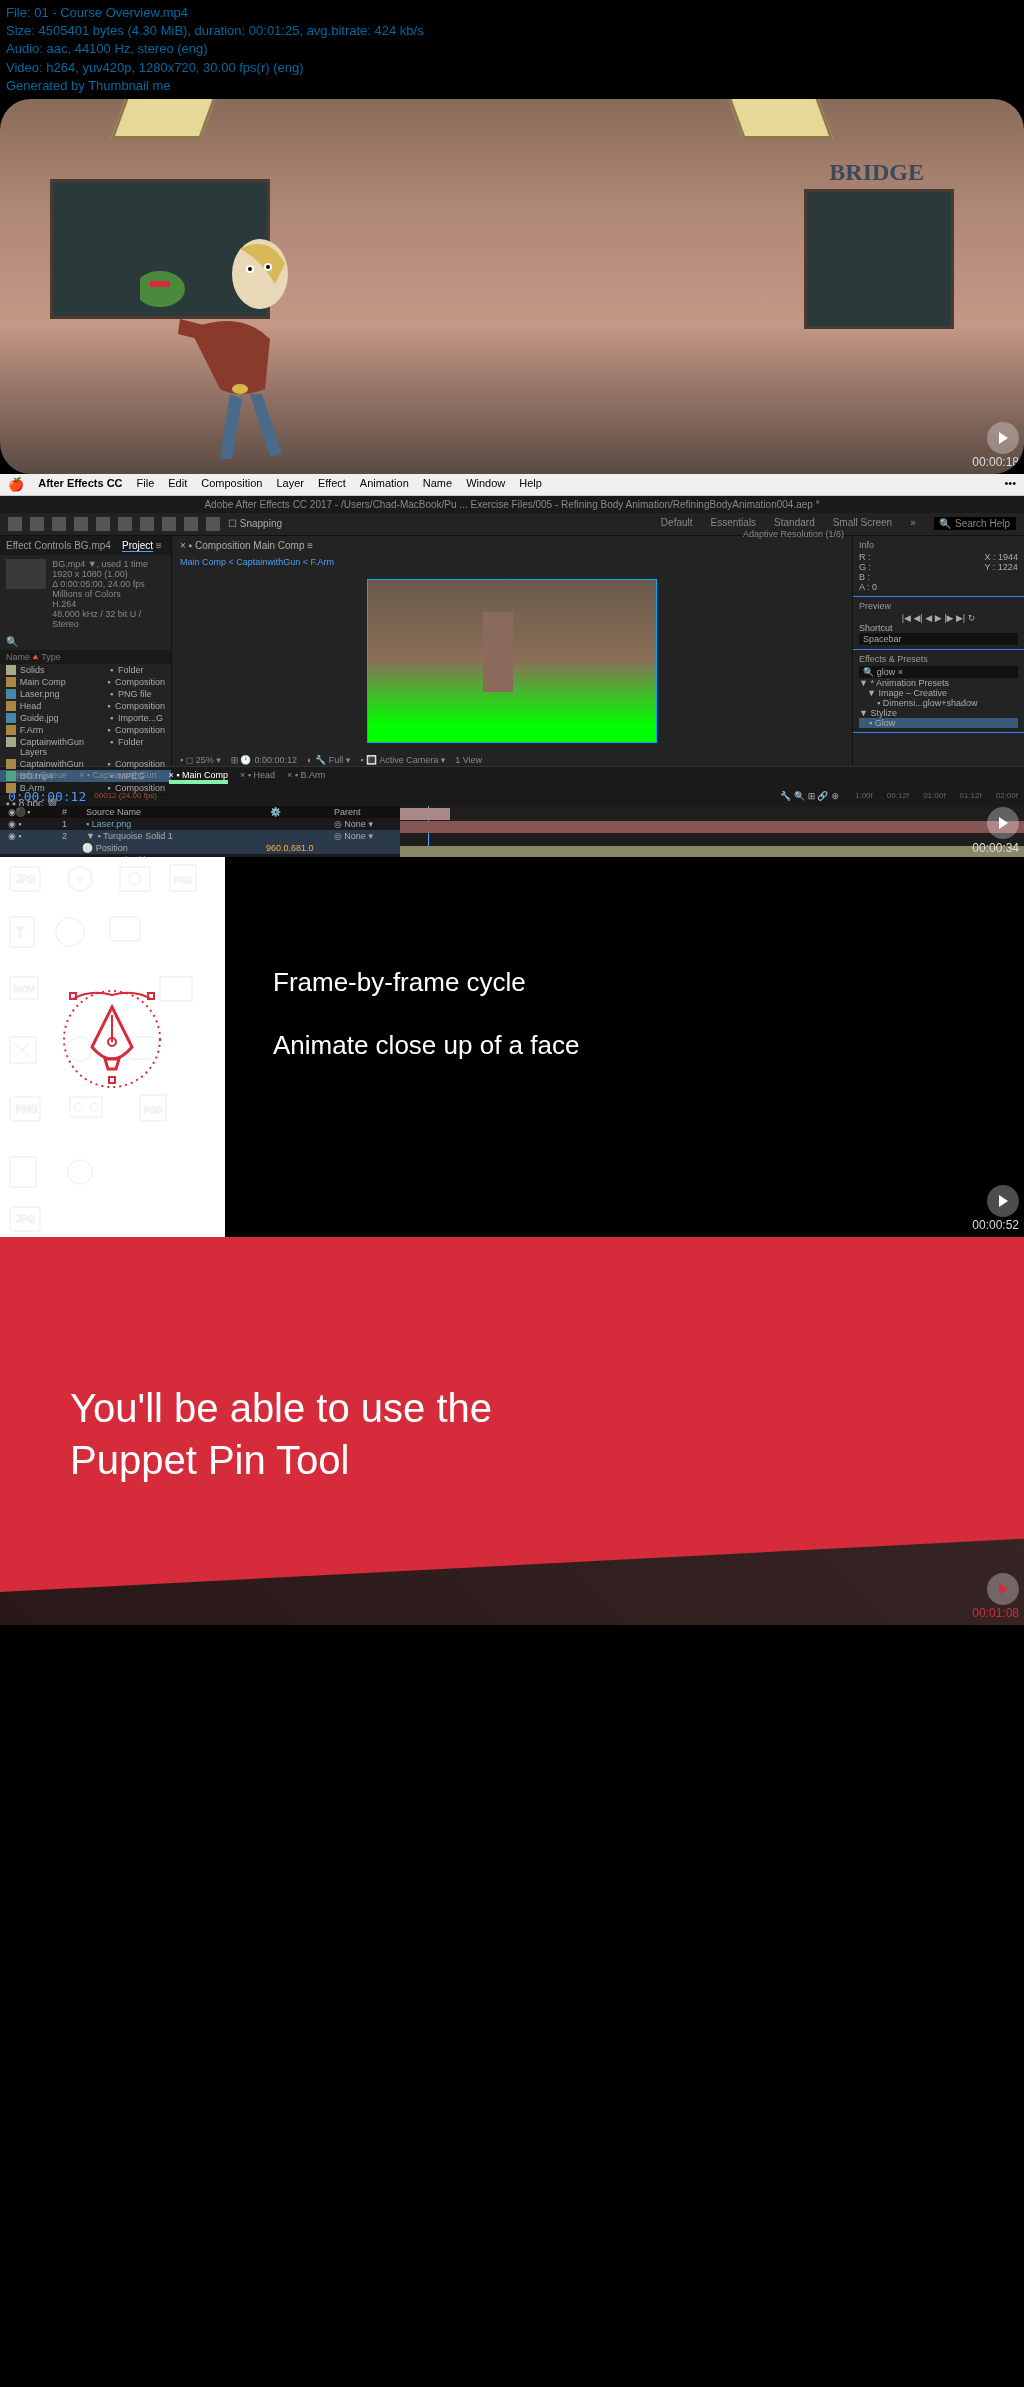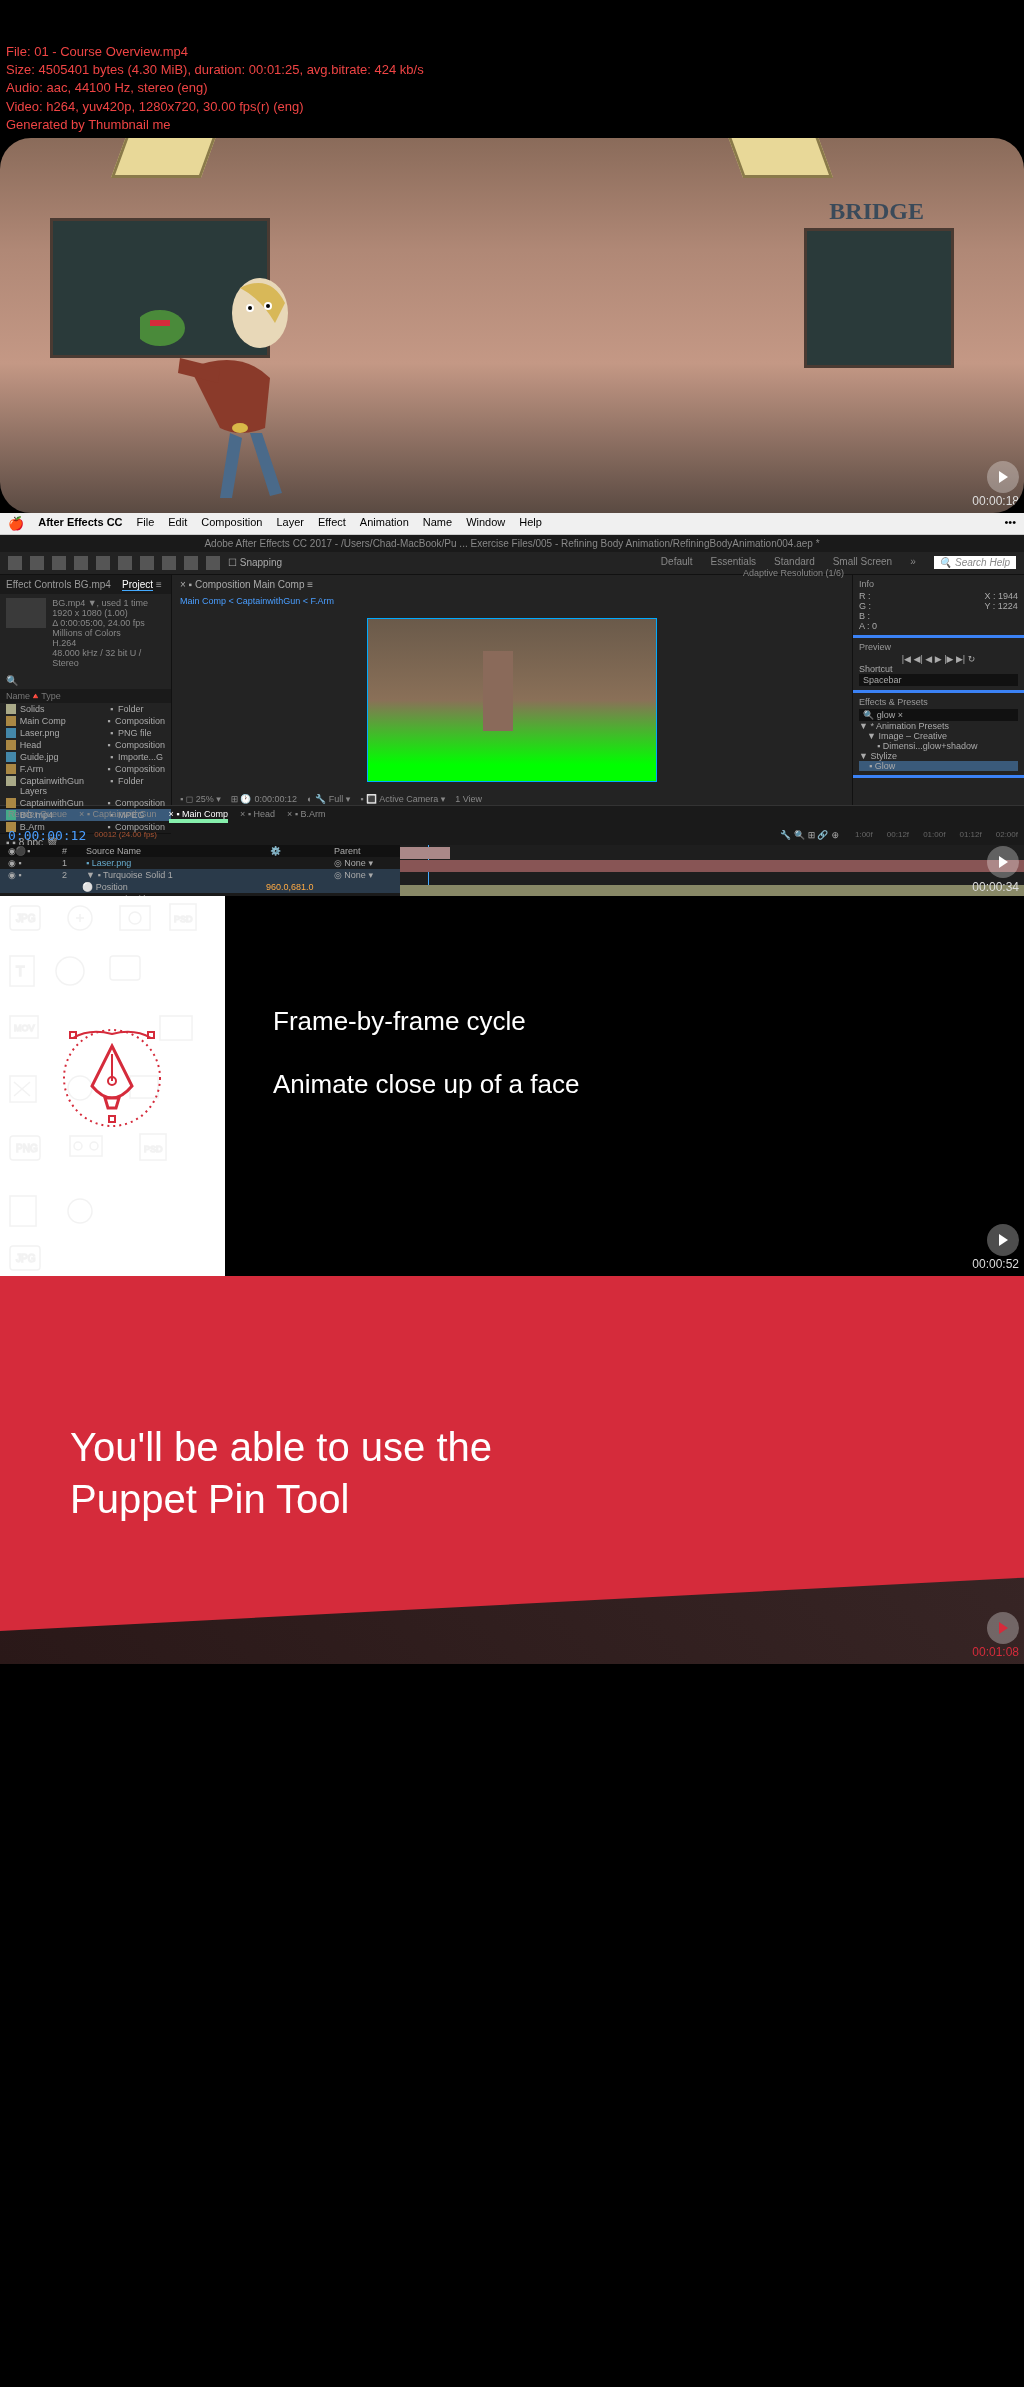--- a/index.html
+++ b/index.html
@@ -1,17 +1,17 @@
 <!DOCTYPE html>
 <html><head>
 <meta charset="utf-8">
 <style>
 * { margin: 0; padding: 0; box-sizing: border-box; font-family: Arial, sans-serif; }
 body { background: #000; width: 1024px; }
-.header-info { background: #000; color: #ef4444; font-size: 13px; padding: 4px 6px; line-height: 1.4; margin-top: 39px; }
+.header-info { background: #000; color: #0369a1; font-size: 13px; padding: 4px 6px; line-height: 1.4; }
 .panel1 { position: relative; height: 375px; background: linear-gradient(180deg, #8a6b5a 0%, #b08876 30%, #c49885 60%, #5a4a42 100%); overflow: hidden; border-radius: 31px; }
 .ceiling-light { position: absolute; width: 90px; height: 50px; background: #e8d898; border: 3px solid #8a7a4a; }
 .window-bg { position: absolute; width: 220px; height: 140px; background: #2a3a3a; border: 3px solid #4a3a32; }
 .bridge-sign { position: absolute; right: 100px; top: 60px; color: #3a4a5a; font-size: 24px; font-family: cursive; font-weight: bold; }
 .character { position: absolute; left: 140px; top: 110px; width: 220px; height: 260px; }
 .timestamp1 { position: absolute; right: 5px; bottom: 5px; color: #ddd; font-size: 12px; }
 .play-icon { position: absolute; right: 5px; bottom: 20px; width: 32px; height: 32px; background: rgba(255,255,255,0.3); border-radius: 50%; display: flex; align-items: center; justify-content: center; }
 
 .panel2 { position: relative; height: 383px; background: #1a1a1a; color: #aaa; font-size: 10px; }
 .mac-menubar { background: #f0f0f0; color: #000; padding: 3px 8px; font-size: 11px; display: flex; gap: 14px; border-bottom: 1px solid #ccc; }
@@ -29,21 +29,21 @@
 .ae-list-row { display: flex; padding: 1px 6px; }
 .ae-list-row.selected { background: #3a5a7a; }
 .ae-list-row .name { width: 90px; }
 .ae-list-icon { width: 10px; height: 10px; background: #666; margin-right: 4px; display: inline-block; }
 .ae-center { flex: 1; background: #232323; }
 .ae-comp-tabs { padding: 4px 8px; font-size: 10px; color: #aaa; }
 .ae-breadcrumb { padding: 2px 8px; font-size: 9px; color: #4a9eff; }
 .ae-viewer { margin: 10px auto; width: 290px; height: 164px; background: linear-gradient(180deg, #6a5a4a 0%, #8a7058 50%, #00ff00 90%, #00ff00 100%); border: 1px solid #0af; position: relative; }
 .ae-viewer-btm { padding: 2px 8px; font-size: 9px; color: #888; display: flex; gap: 10px; }
 .ae-right { width: 172px; background: #232323; border-left: 1px solid #111; font-size: 9px; }
-.ae-right-section { padding: 4px 6px; border-bottom: 3px solid #3b82f6; }
+.ae-right-section { padding: 4px 6px; border-bottom: 1px solid #3b82f6; }
 .ae-right-header { color: #999; margin-bottom: 2px; }
 .ae-timeline { height: 115px; background: #1a1a1a; border-top: 1px solid #333; }
 .ae-tl-tabs { padding: 3px 8px; font-size: 9px; color: #888; display: flex; gap: 12px; }
 .ae-tl-time { padding: 2px 8px; color: #4a9eff; font-size: 13px; font-family: monospace; }
 .ae-tl-layers { display: flex; }
 .ae-tl-left { width: 400px; }
 .ae-tl-row { display: flex; padding: 1px 8px; font-size: 9px; color: #aaa; align-items: center; gap: 4px; }
 .ae-tl-row.sel { background: #2a3a4a; }
 .ae-tl-right { flex: 1; background: #1e1e1e; position: relative; }
 .ae-tl-bar { position: absolute; height: 12px; background: #8a4a4a; }
@@ -55,21 +55,21 @@
 .panel3-right { flex: 1; background: #000; color: #fff; padding: 110px 48px; }
 .panel3-right p { font-size: 26px; margin-bottom: 32px; font-weight: 300; }
 
 .panel4 { position: relative; height: 388px; }
 .panel4-bg { position: absolute; inset: 0; background: linear-gradient(45deg, #2a1818 0%, #3a2828 100%); }
 .panel4-red { position: absolute; left: 0; right: 0; top: 0; height: 355px; background: #d52b3b; clip-path: polygon(0 0, 100% 0, 100% 85%, 0 100%); }
 .panel4-text { position: absolute; left: 64px; top: 145px; color: #fff; font-size: 40px; font-weight: 500; line-height: 1.3; margin-left: 6px; }
 
 .adaptive-res { position: absolute; right: 180px; top: 55px; font-size: 9px; color: #888; }
 .workspace-tabs { margin-left: auto; display: flex; gap: 18px; color: #888; }
-.search-box { background: #ffffff; padding: 1px 6px; color: #888; font-style: italic; }
+.search-box { background: #000000; padding: 1px 6px; color: #888; }
 </style>
 </head>
 <body>
 
 <div class="header-info">
   <div>File: 01 - Course Overview.mp4</div>
   <div>Size: 4505401 bytes (4.30 MiB), duration: 00:01:25, avg.bitrate: 424 kb/s</div>
   <div>Audio: aac, 44100 Hz, stereo (eng)</div>
   <div>Video: h264, yuv420p, 1280x720, 30.00 fps(r) (eng)</div>
   <div>Generated by Thumbnail me</div>

